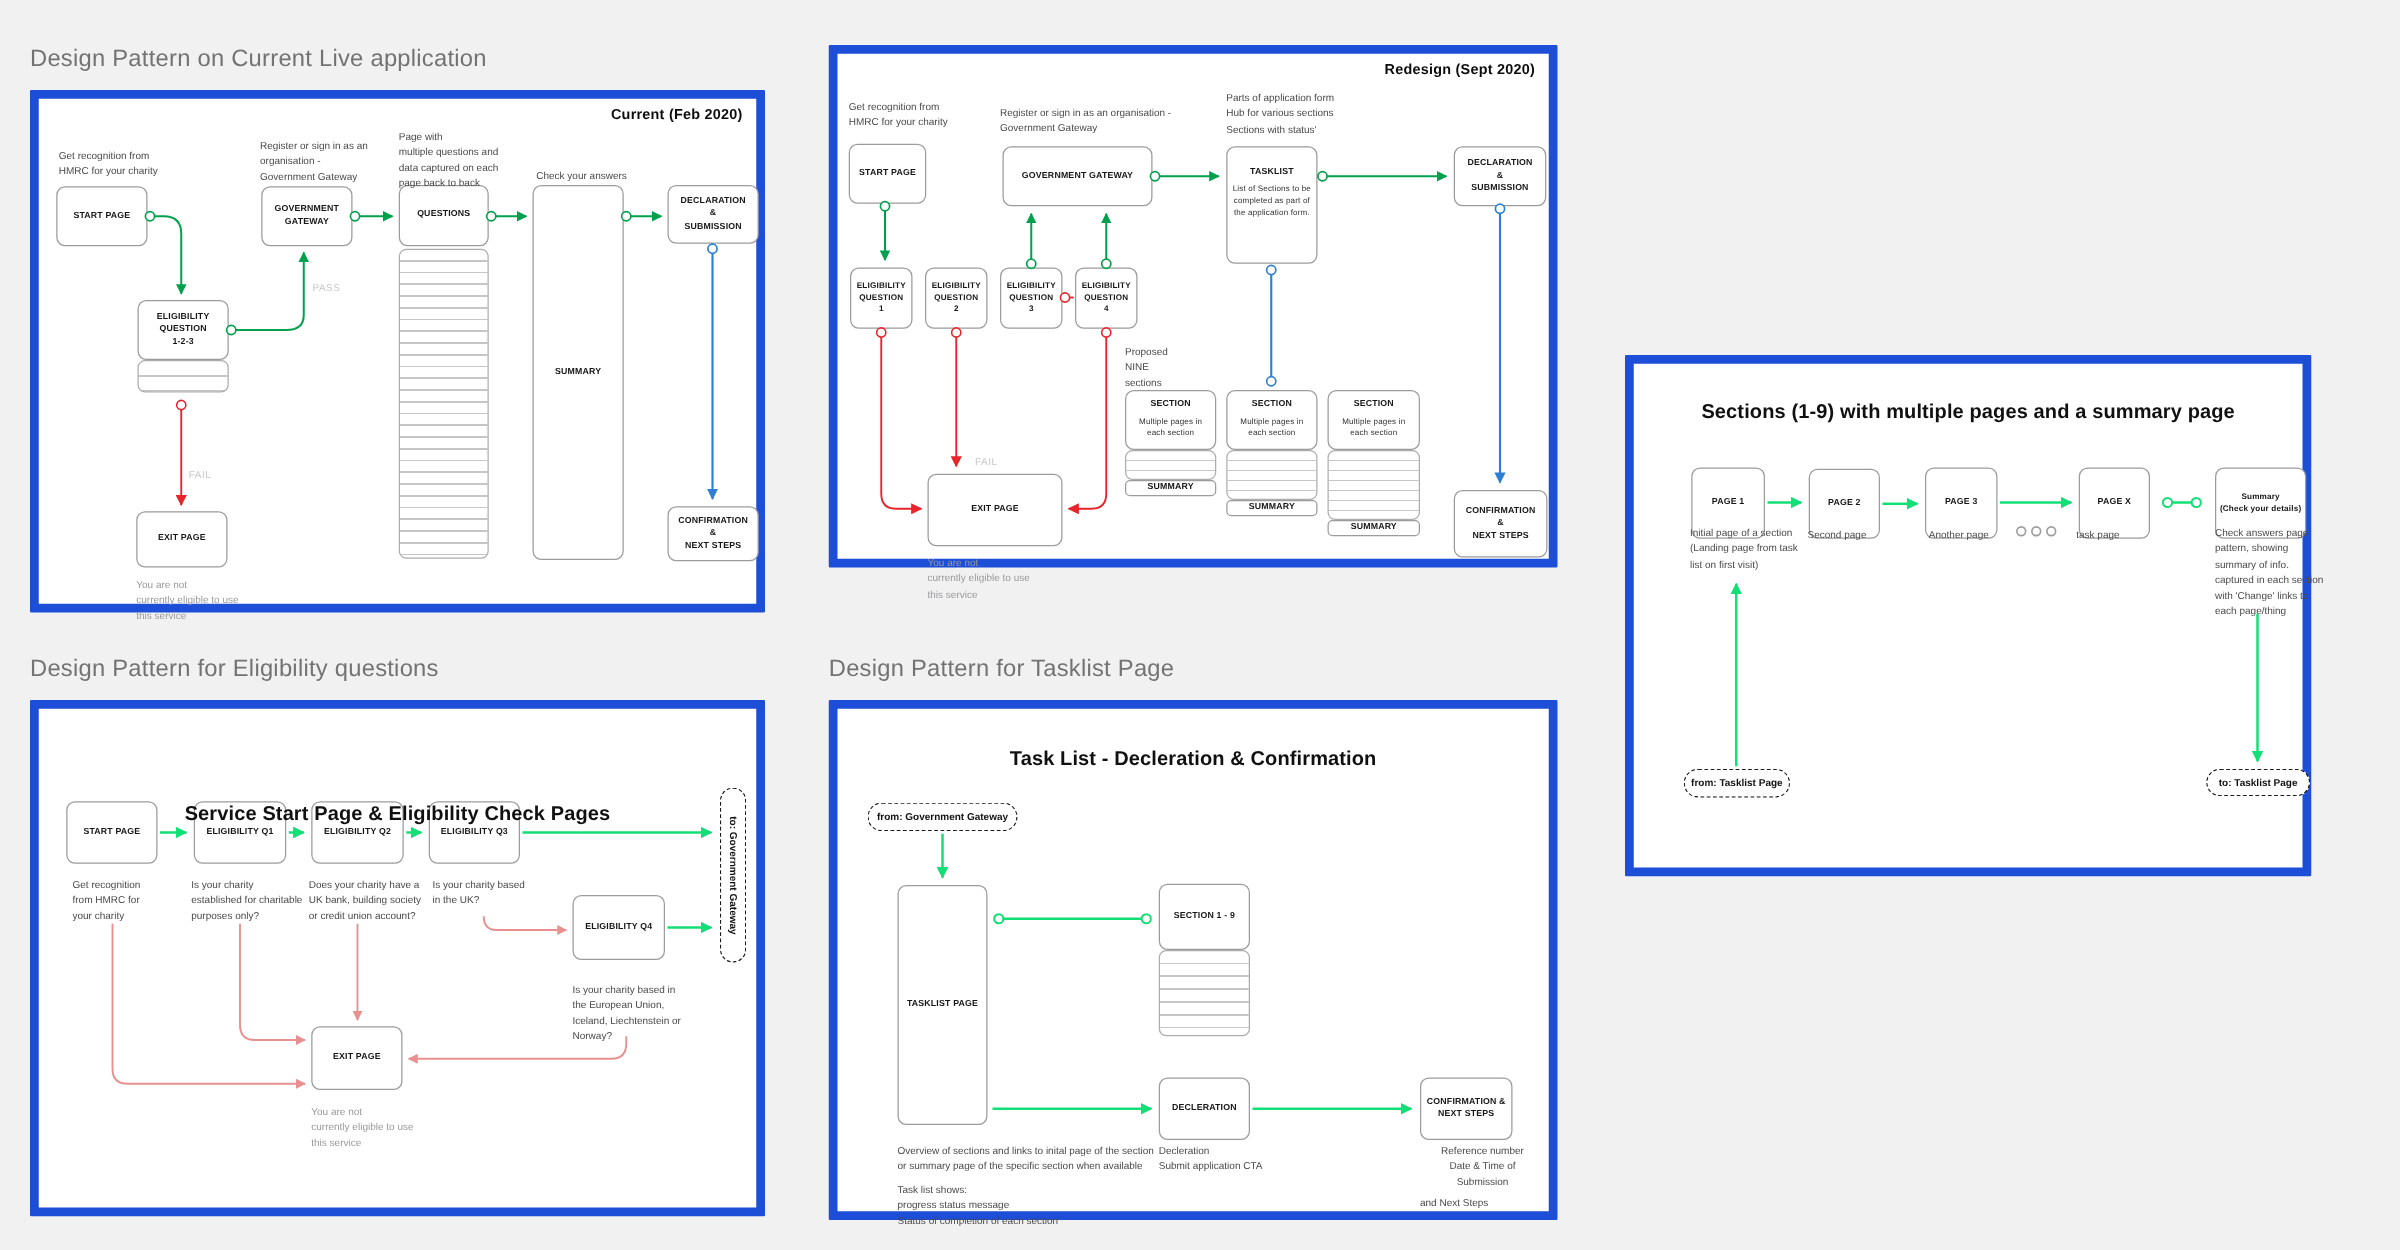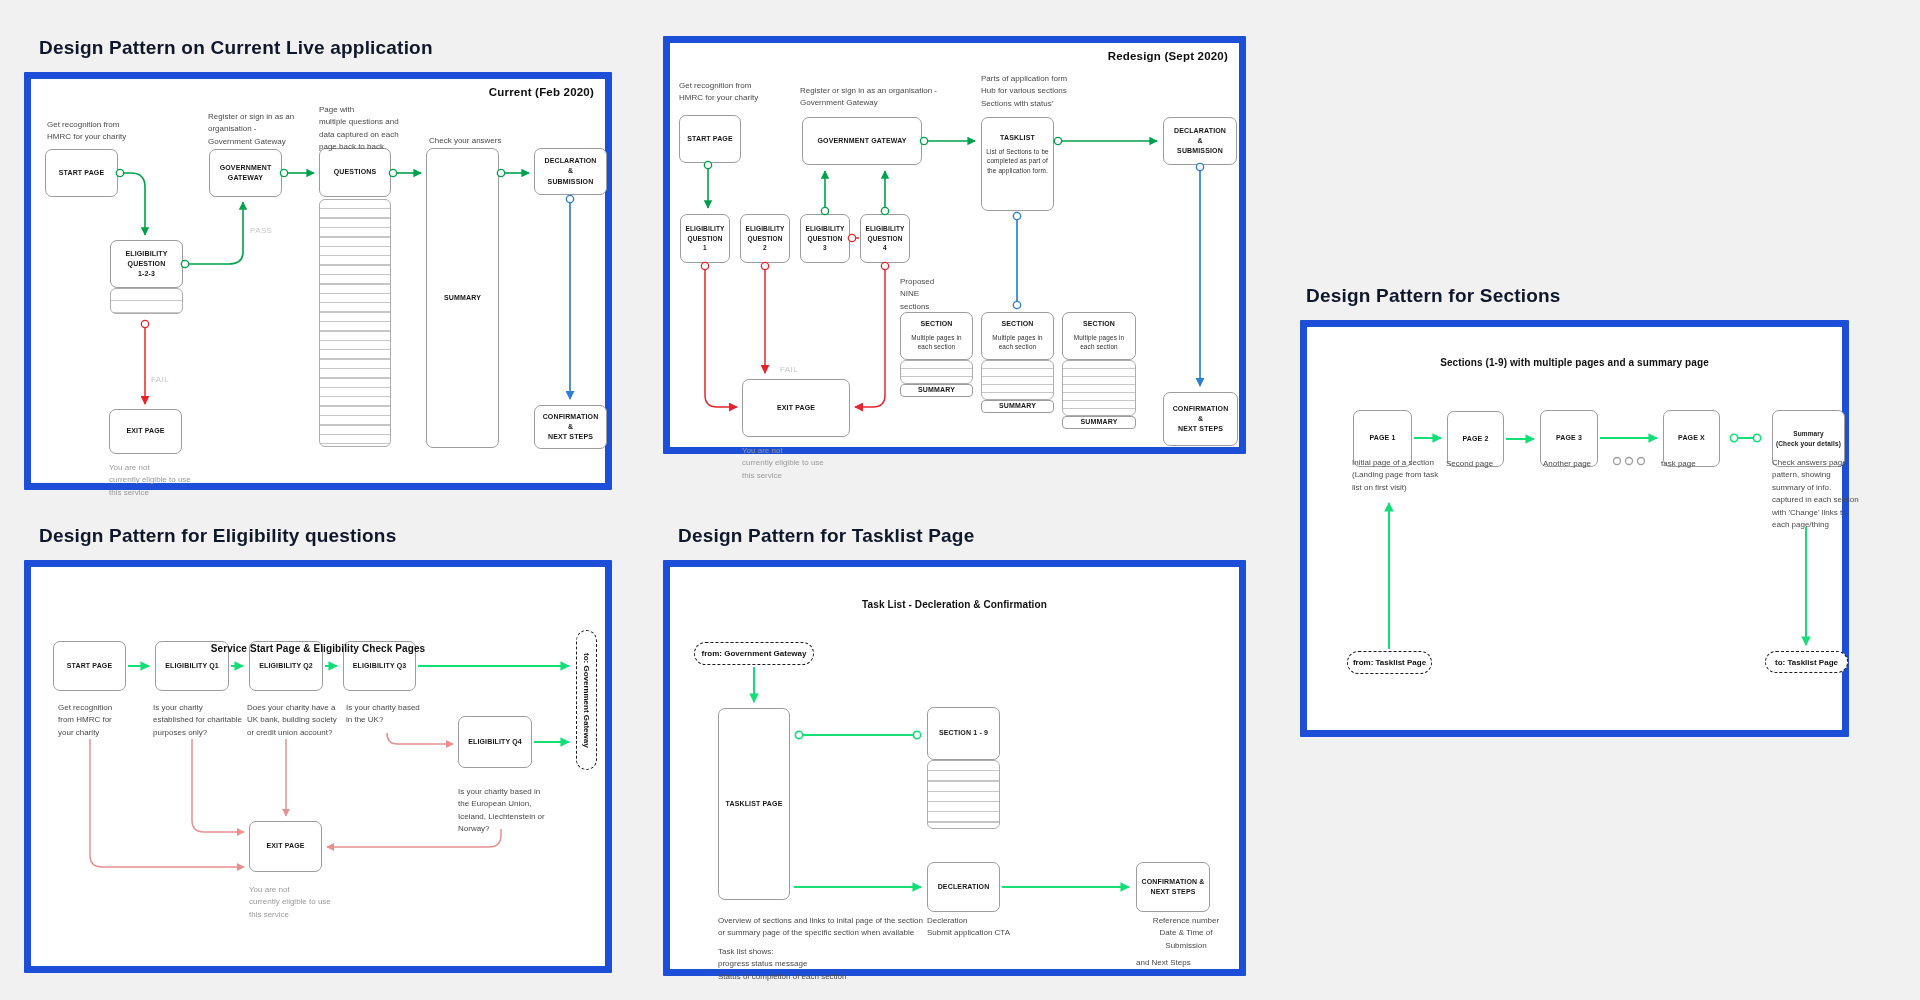--- a/index.html
+++ b/index.html
@@ -4,22 +4,22 @@
 <style>
   html,body{margin:0;padding:0;}
   body{
     width:1920px;height:1000px;position:relative;overflow:hidden;
     background:#f1f1f2;
     font-family:"Liberation Sans","DejaVu Sans",sans-serif;
     -webkit-font-smoothing:antialiased;
   }
   .panel-wrap{position:absolute;}
   .panel-title{
-    margin:0 0 12px 15px;font-size:19px;font-weight:700;line-height:24px;
-    color:#0f172a;letter-spacing:.2px;
+    margin:0 0 12px 0;font-size:19px;font-weight:400;line-height:24px;
+    color:#737373;letter-spacing:.2px;
   }
   .panel{
     position:relative;background:#ffffff;border:7px solid #1d4ed8;
     border-radius:1px;box-sizing:border-box;
   }
   .wires{position:absolute;left:0;top:0;pointer-events:none;z-index:5;}
   .node{
     position:absolute;box-sizing:border-box;background:#fff;
     border:1.2px solid #9c9c9c;border-radius:7px;
     display:flex;flex-direction:column;align-items:center;justify-content:center;
@@ -32,21 +32,21 @@
     position:absolute;box-sizing:border-box;background-color:#fff;
     border:1px solid #adadad;border-radius:6px;z-index:1;
   }
   .annot{
     position:absolute;font-size:8px;line-height:1.55;color:#4a4a4a;
     white-space:pre-line;z-index:3;
   }
   .annot.note{color:#999a9b;}
   .heading{
     position:absolute;left:0;right:0;text-align:center;
-    font-size:10px;font-weight:bold;color:#101010;z-index:3;letter-spacing:.1px;
+    font-size:16px;font-weight:bold;color:#101010;z-index:3;letter-spacing:.1px;
   }
   .corner{
     position:absolute;top:7px;right:11px;font-size:11.5px;font-weight:bold;
     color:#0d0d0d;z-index:3;letter-spacing:.2px;
   }
   .badge{
     position:absolute;box-sizing:border-box;background:#fff;
     border:1.6px dashed #1c1c1c;border-radius:13px;
     display:flex;align-items:center;justify-content:center;
     font-size:8px;font-weight:bold;color:#111;z-index:3;text-align:center;
@@ -230,21 +230,20 @@
       <path d="M347 173 V262" fill="none" stroke="#2e7fd4" stroke-width="1.7" marker-start="url(#ci-blue)" marker-end="url(#ci-blue)"></path>
       <path d="M35 223 V352 Q35 364 47 364 H67" fill="none" stroke="#e8242b" stroke-width="1.5" marker-start="url(#ci-red)" marker-end="url(#ar-red)"></path>
       <path d="M95 223 V330" fill="none" stroke="#e8242b" stroke-width="1.5" marker-start="url(#ci-red)" marker-end="url(#ar-red)"></path>
       <path d="M182 195 H189" fill="none" stroke="#e8242b" stroke-width="1.5" marker-start="url(#ci-red)"></path>
       <path d="M215 223 V352 Q215 364 203 364 H185" fill="none" stroke="#e8242b" stroke-width="1.5" marker-start="url(#ci-red)" marker-end="url(#ar-red)"></path>
     </svg>
   </div>
 </section>
 
 <section class="panel-wrap" style="left:1300px;top:284px;width:549px;">
-  <h2 class="panel-title" style="margin-left:6px;">Design Pattern for Sections</h2>
   <div class="panel" style="width:549px;height:417px;">
     <div class="heading" style="top:30px;">Sections (1-9) with multiple pages and a summary page</div>
 
     <div class="node" style="left:46px;top:83px;width:59px;height:57px;">PAGE 1</div>
     <div class="node" style="left:140px;top:84px;width:57px;height:56px;">PAGE 2</div>
     <div class="node" style="left:233px;top:83px;width:58px;height:57px;">PAGE 3</div>
     <div class="node" style="left:356px;top:83px;width:57px;height:57px;">PAGE X</div>
     <div class="node" style="left:465px;top:83px;width:73px;height:57px;font-size:6.5px;">Summary
 (Check your details)</div>
 

